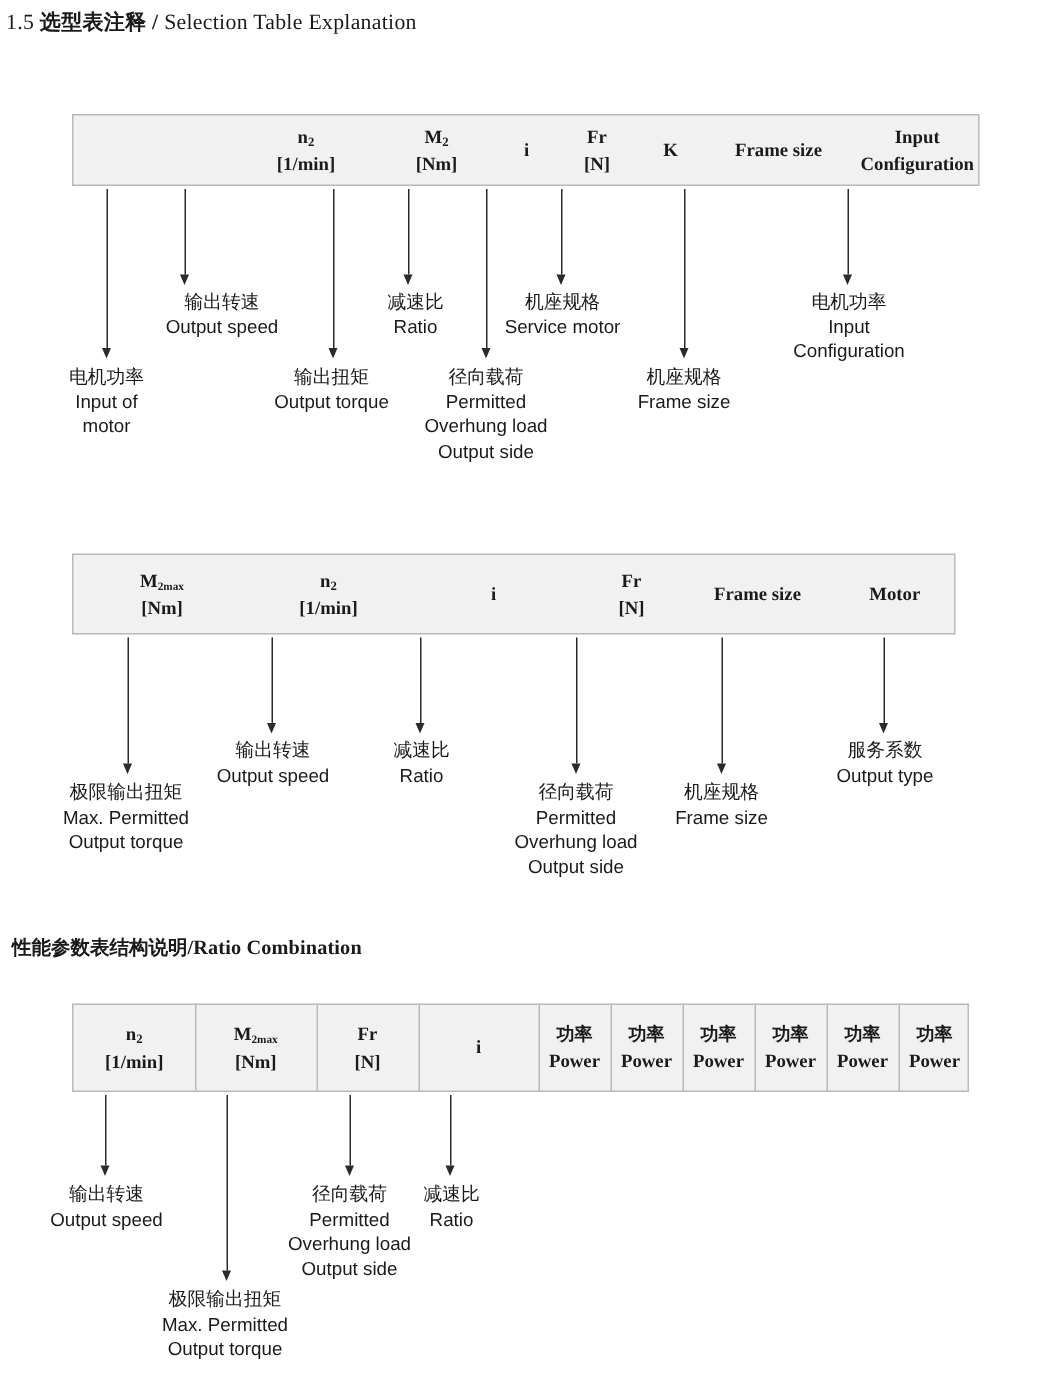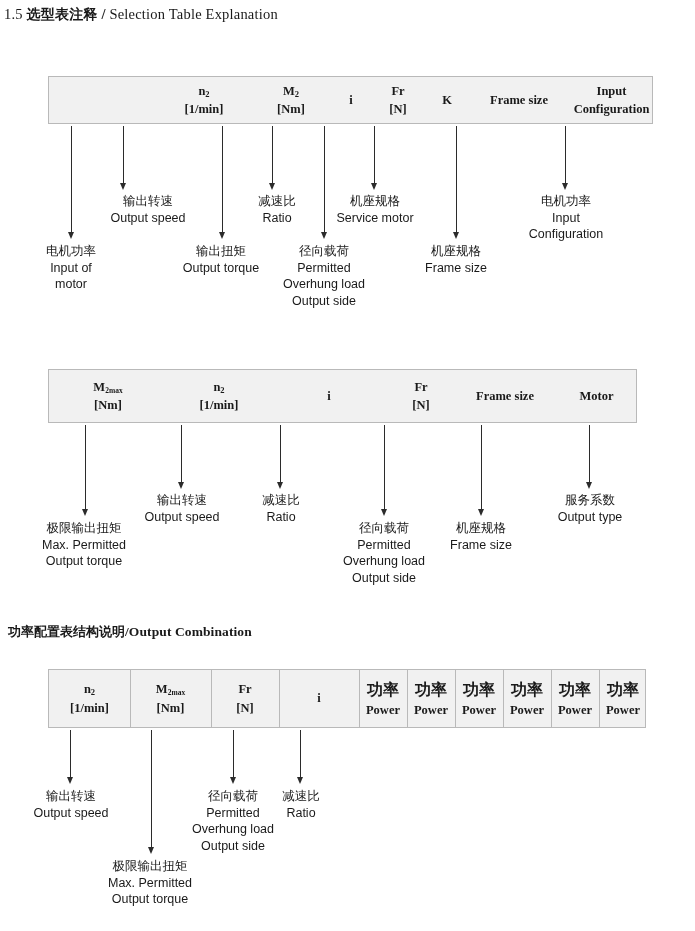--- a/index.html
+++ b/index.html
@@ -62,21 +62,21 @@
     display: flex;
     flex-direction: column;
     align-items: center;
     justify-content: center;
     font-weight: 700;
     font-size: 12.5px;
     line-height: 1.45;
     box-sizing: border-box;
     white-space: nowrap;
   }
-  .cell .cn { font-family: "DejaVu Sans", sans-serif; font-size: 16px; font-weight: 700; }
+  .cell .cn { font-family: "DejaVu Sans", sans-serif; font-size: 12px; font-weight: 700; }
   .cell sub { font-size: 8.5px; font-weight: 700; vertical-align: baseline; position: relative; top: 2px; }
   .cell .sub-small { font-size: 7.5px; }
   .divider { position: absolute; top: 0; bottom: 0; width: 1px; background: #b9b9b9; }
 
   
   .arrow {
     position: absolute;
     width: 9px;
     pointer-events: none;
   }
@@ -299,21 +299,21 @@
     <span class="en">Permitted</span>
     <span class="en">Overhung load</span>
     <span class="en">Output side</span>
   </div>
   <div class="note" style="left:481px;top:520px;">
     <span class="cn">机座规格</span>
     <span class="en">Frame size</span>
   </div>
 
   <div class="sec-head" id="sec-head-3">
-    <span class="cn">功率配置表结构说明</span><span class="en">/</span><span class="en">Output Combination</span>
+    <span class="cn">性能参数表结构说明</span><span class="en">/</span><span class="en">Ratio Combination</span>
   </div>
 
   <div class="tbl" id="tbl-3">
     <div class="cell" style="left:0px;width:81px;">
       <div><span>n</span><sub>2</sub></div>
       <div>[1/min]</div>
     </div>
     <div class="divider" style="left:81px;"></div>
     <div class="cell" style="left:81px;width:81px;">
       <div><span>M</span><sub class="sub-small">2max</sub></div>

